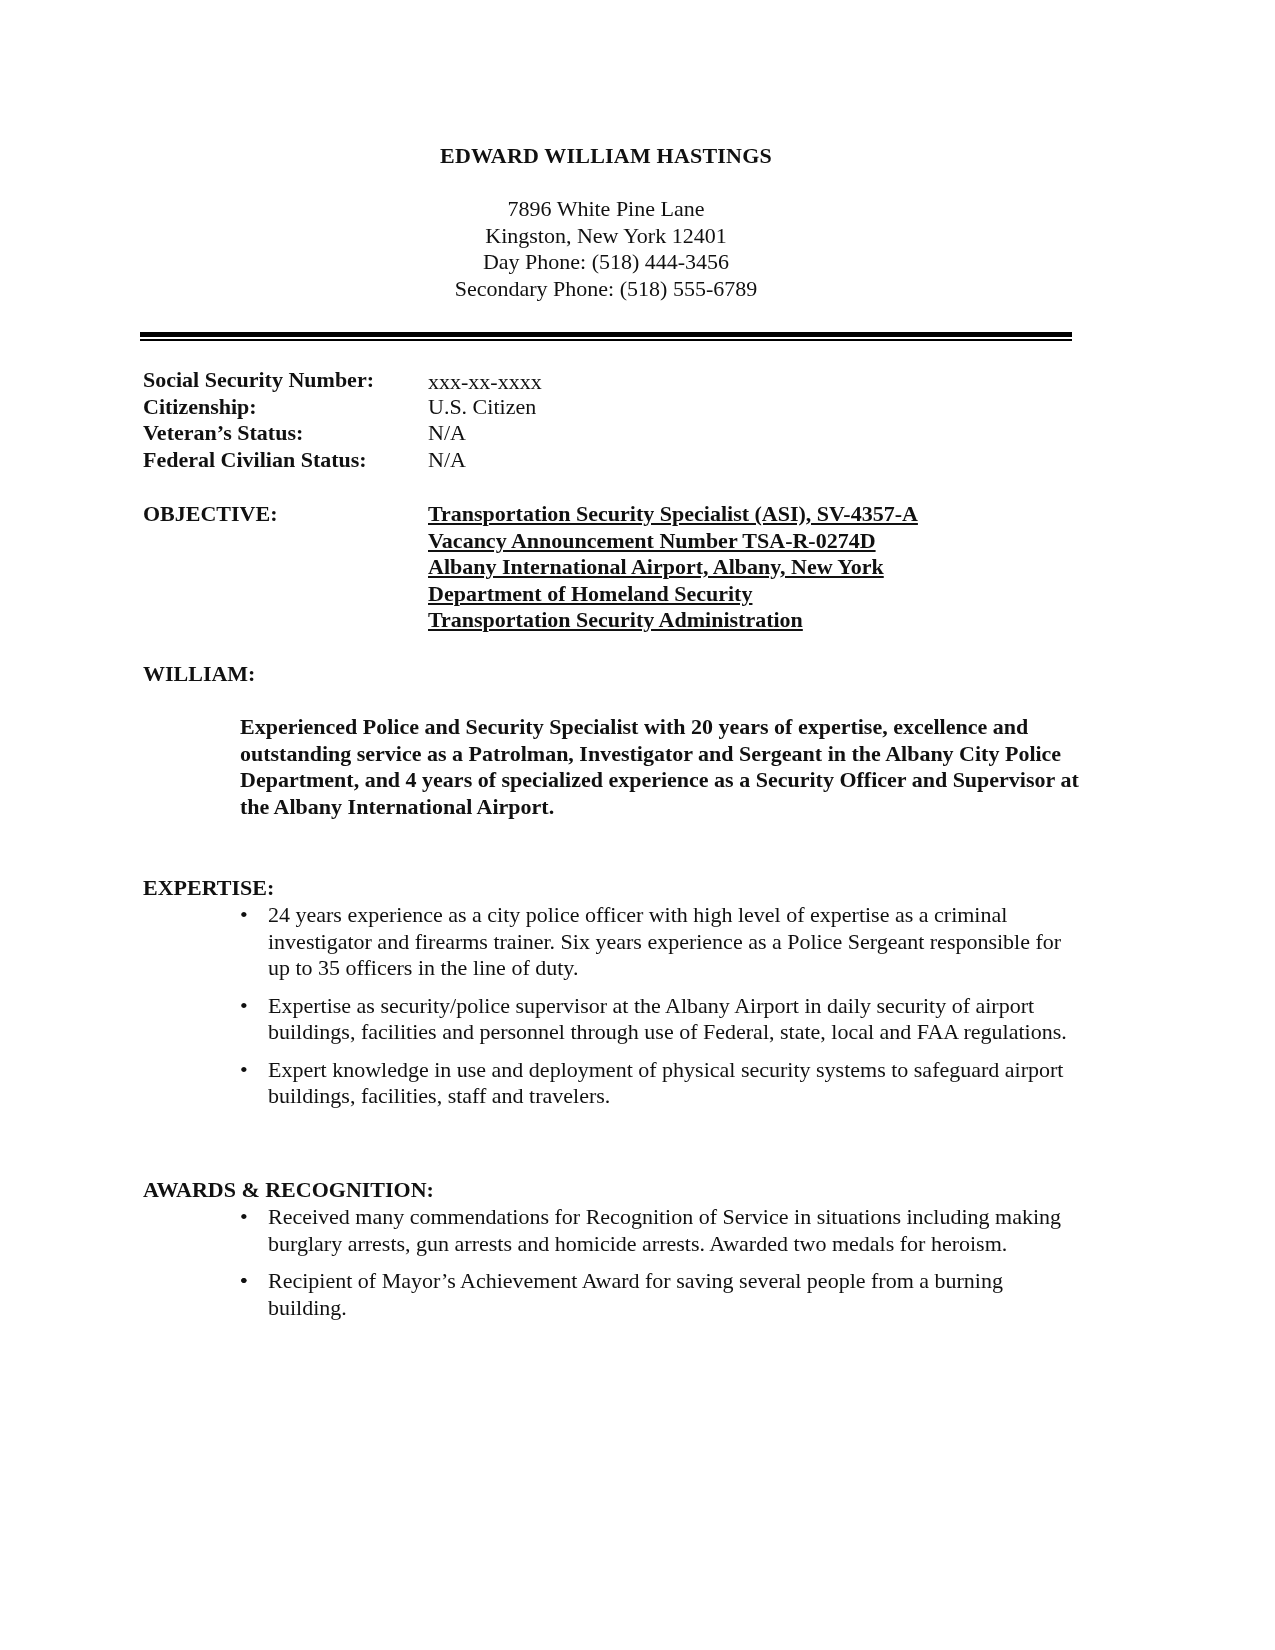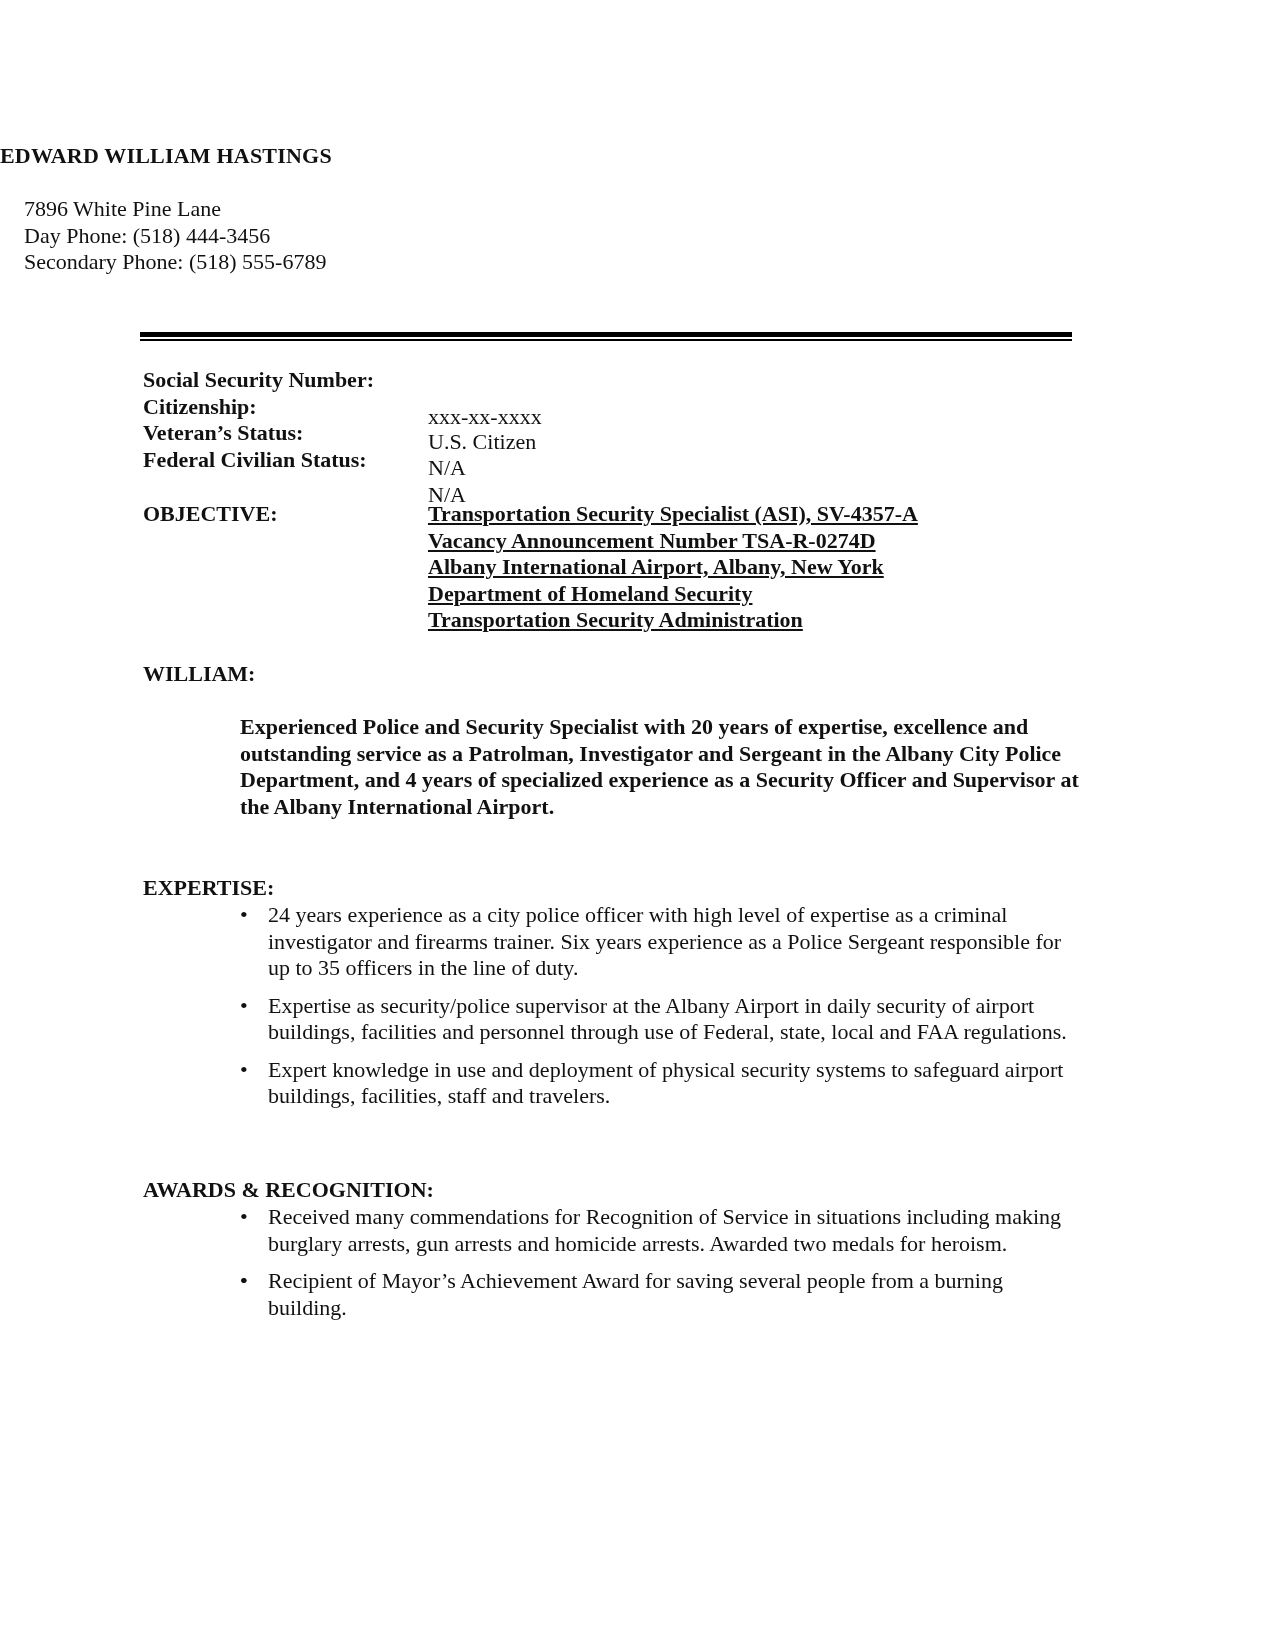--- a/index.html
+++ b/index.html
@@ -1,39 +1,40 @@
 <!DOCTYPE html>
 <html><head>
 <meta charset="utf-8">
 <style>
   html, body { margin: 0; padding: 0; background: #ffffff; }
   body { width: 1275px; height: 1650px; position: relative; overflow: hidden;
          font-family: "Liberation Serif", "DejaVu Serif", serif; color: #111; }
   .abs { position: absolute; }
-  .name { top: 143px; left: 0; width: 1212px; text-align: left; font-weight: bold; font-size: 22px; letter-spacing: 0.2px; }
-  .addr { top: 196px; left: 0; width: 1212px; font-size: 22px; line-height: 26.5px; margin-left: 24px; }
+  .name { top: 143px; left: 0; width: 1212px; text-align: center; font-weight: bold; font-size: 22px; letter-spacing: 0.2px; }
+  .addr { top: 196px; left: 0; width: 1212px; text-align: center; font-size: 22px; line-height: 26.5px; }
   .rule-thick { top: 332px; left: 140px; width: 932px; height: 5px; background: #000; }
   .rule-thin { top: 339px; left: 140px; width: 932px; height: 2px; background: #000; }
   .info-label { position: absolute; left: 143px; font-weight: bold; font-size: 22px; }
-  .info-value { position: absolute; left: 428px; font-size: 22px; margin-top: 35px; }
+  .info-value { position: absolute; left: 428px; font-size: 22px; }
   .section-head { position: absolute; left: 143px; font-weight: bold; font-size: 22px; }
   .obj-line { position: absolute; left: 428px; font-weight: bold; font-size: 22px; text-decoration: underline; }
   .underline { }
   .profile { position: absolute; left: 240px; top: 714px; width: 840px; font-weight: bold; font-size: 22px; line-height: 26.5px; }
   .bullets { position: absolute; left: 240px; width: 840px; margin: 0; padding: 0; list-style: none; font-size: 22px; line-height: 26.5px; }
   .bullets li { position: relative; padding-left: 28px; margin-bottom: 11px; }
   .bullets li .dot { position: absolute; left: 0; top: 0; }
 </style>
 </head>
 <body>
 
 <div class="abs name">EDWARD WILLIAM HASTINGS</div>
 
 <div class="abs addr">
   <div>7896 White Pine Lane</div>
+  <div>Kingston, New York  12401</div>
   <div>Day Phone:  (518) 444-3456</div>
   <div>Secondary Phone:  (518) 555-6789</div>
 </div>
 
 <div class="abs rule-thick"></div>
 <div class="abs rule-thin"></div>
 
 <div>
   <div class="info-label" style="top:367px">Social Security Number:</div>
   <div class="info-value" style="top:369px">xxx-xx-xxxx</div>

